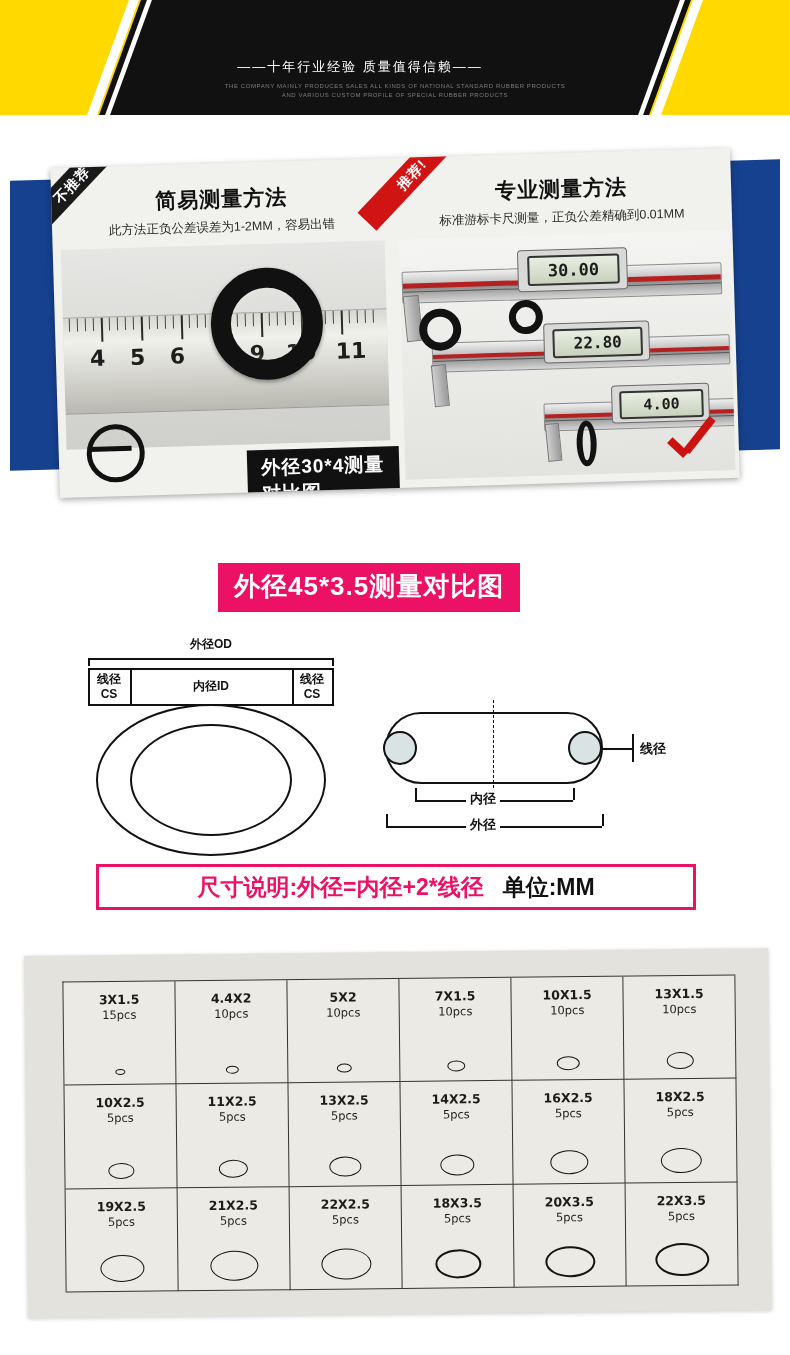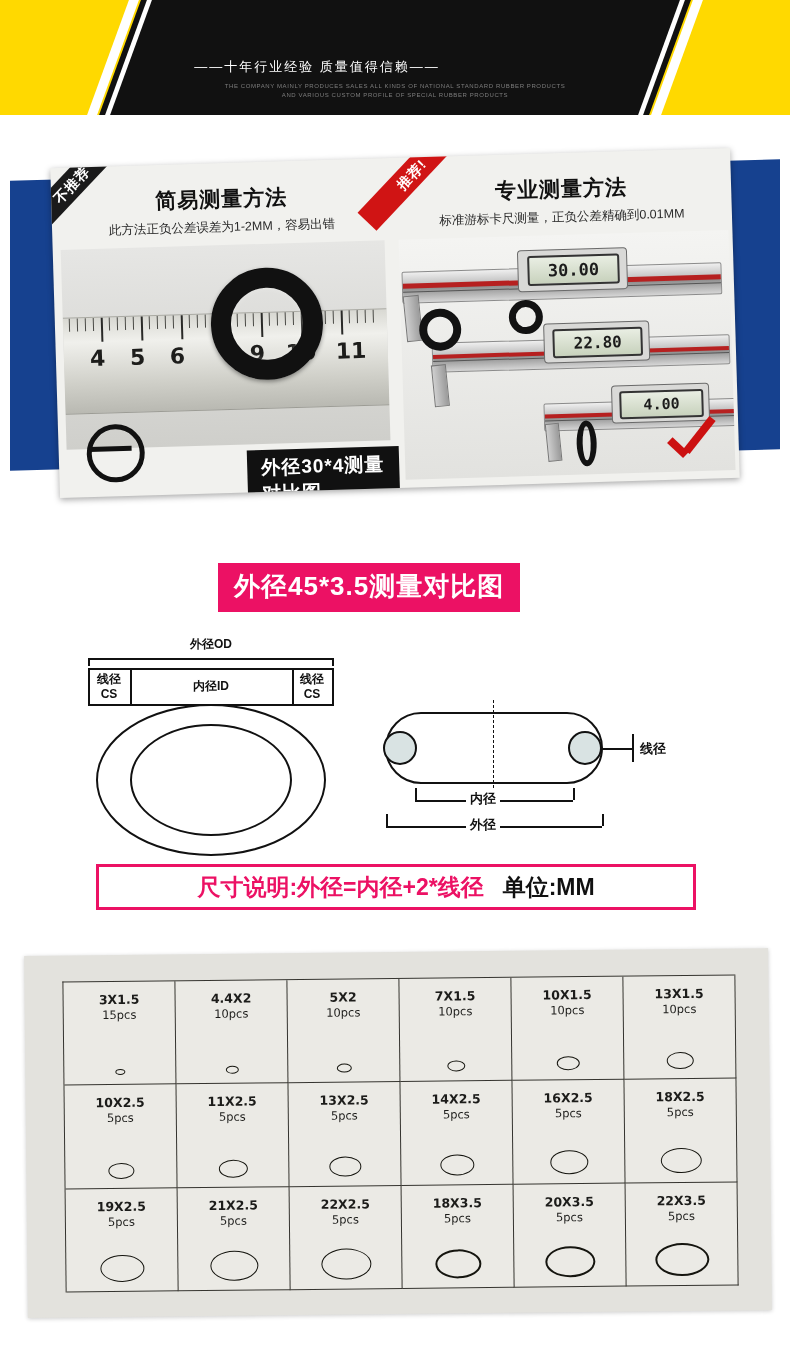--- a/index.html
+++ b/index.html
@@ -61,20 +61,21 @@
     font-family: "DejaVu Sans", sans-serif;
   }
   .header-sub {
     position: absolute;
     left: 0; top: 58px;
     width: 634px;
     text-align: center;
     color: #ffffff;
     font-size: 13px;
     letter-spacing: 2px;
+    padding-left: 43px;
   }
   .header-en {
     position: absolute;
     left: 0; top: 82px;
     width: 790px;
     text-align: center;
     color: #7d7d7d;
     font-size: 6px;
     letter-spacing: 0.6px;
     line-height: 9px;

